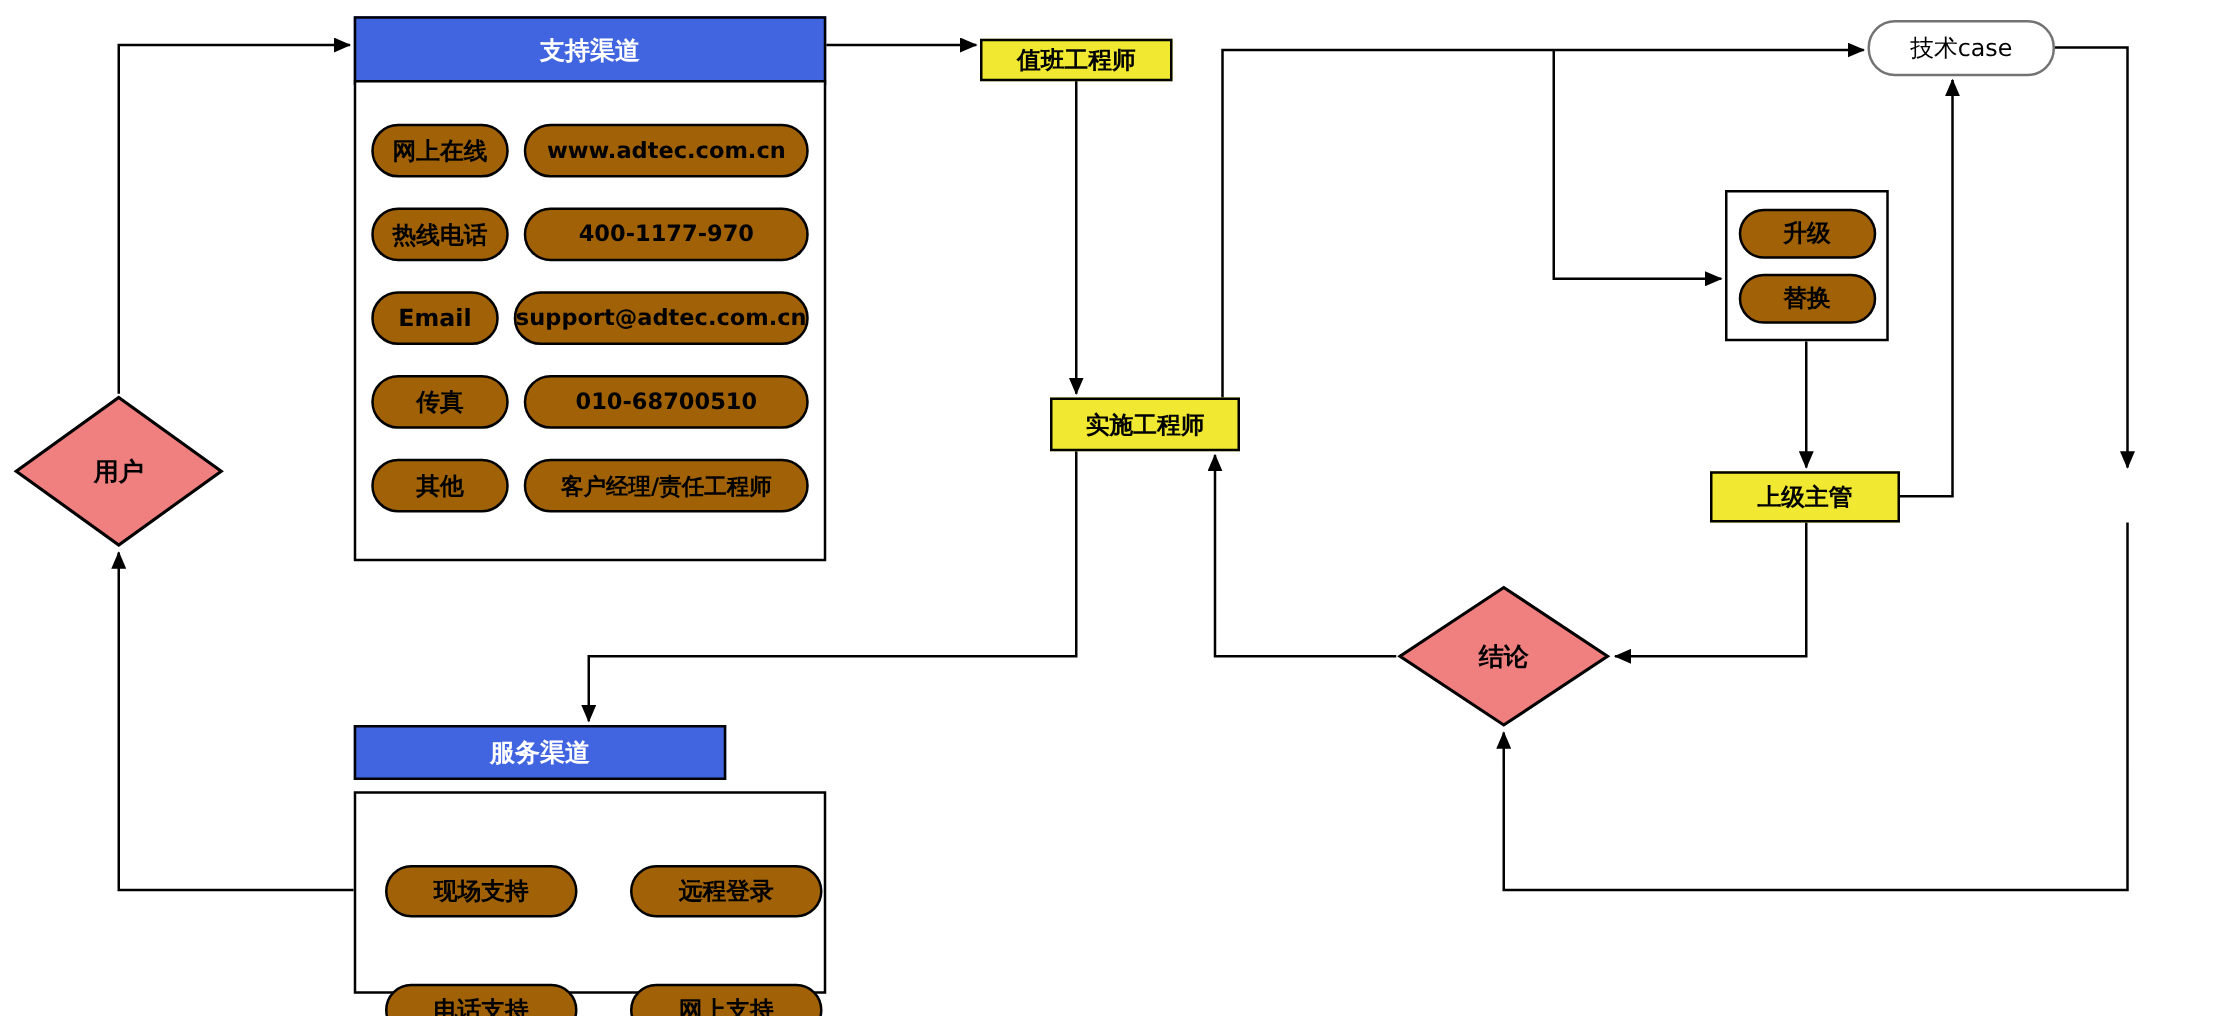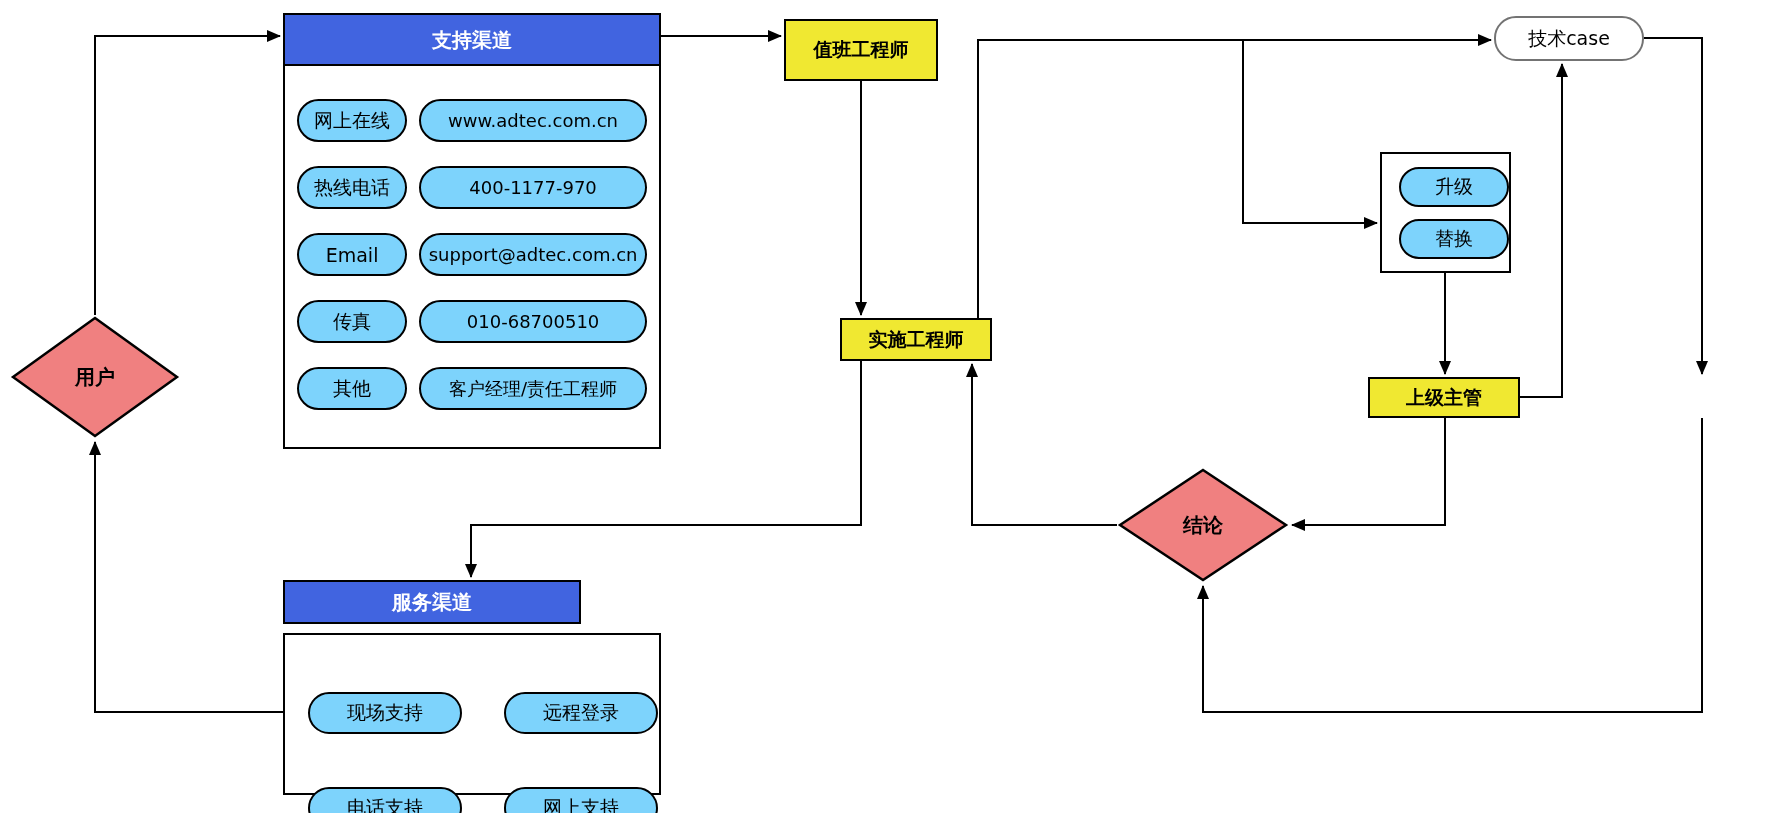--- a/index.html
+++ b/index.html
@@ -11,34 +11,34 @@
   .connector-layer polyline { fill:none; stroke:#000; stroke-width:2; }
 
   .bar-blue { position:absolute; background:var(--blue,#4164e0); border:2px solid #000;
     color:#fff; font-weight:bold; font-size:20px; display:flex; align-items:center; justify-content:center; }
   .box-yellow { position:absolute; background:var(--yellow,#f0e831); border:2px solid #000;
     color:#000; font-weight:bold; font-size:19px; display:flex; align-items:center; justify-content:center; }
   .rounded-node { position:absolute; background:#fff; border:2px solid #737373; border-radius:22px;
     font-size:19px; display:flex; align-items:center; justify-content:center; }
   .panel { position:absolute; background:#fff; border:2px solid #000; }
 
-  .pill { background:#7dd3fc; border:2px solid #000; border-radius:24px; font-size:19px;
-    display:flex; align-items:center; justify-content:center; white-space:nowrap; }
+  .pill { background:#a16207; border:2px solid #000; border-radius:24px; font-size:19px;
+    display:flex; align-items:center; justify-content:center; white-space:nowrap;font-weight:bold; }
 
   .support-rows { display:flex; flex-direction:column; gap:24px; padding:33px 12px 0 12px; }
   .support-row { display:flex; gap:12px; }
   .support-row .label-pill { width:114px; height:43px; }
   .support-row .value-pill { width:236px; height:43px; font-size:18px; }
 
   .diamond { position:absolute; display:flex; align-items:center; justify-content:center; }
   .diamond svg { position:absolute; left:0; top:0; width:100%; height:100%; }
   .diamond .dlabel { position:relative; font-weight:bold; font-size:20px; }
 
   .options-inner { width:100%; height:100%; display:flex; flex-direction:column;
-    align-items:flex-end; justify-content:center; gap:12px; }
+    align-items:center; justify-content:center; gap:12px; }
   .options-inner .pill { width:110px; height:40px; }
 
   .service-grid { display:grid; grid-template-columns:154px 154px; column-gap:42px; row-gap:26px;
     padding:30px 0 0 23px; }
   .service-grid .pill { height:42px;margin-top:27px; }
 </style>
 </head>
 <body>
 
 <div class="canvas">
@@ -89,21 +89,21 @@
     <div class="support-row">
       <div class="pill label-pill">传真</div>
       <div class="pill value-pill">010-68700510</div>
     </div>
     <div class="support-row">
       <div class="pill label-pill">其他</div>
       <div class="pill value-pill">客户经理/责任工程师</div>
     </div>
   </div>
 
-  <div class="box-yellow" style="left:784px;top:19px;width:154px;height:62px">值班工程师</div>
+  <div class="box-yellow" style="left:784px;top:31px;width:154px;height:34px">值班工程师</div>
 
   <div class="box-yellow" style="left:840px;top:318px;width:152px;height:43px">实施工程师</div>
 
   <div class="rounded-node" style="left:1494px;top:16px;width:150px;height:45px">技术case</div>
 
   <div class="panel" style="left:1380px;top:152px;width:131px;height:121px">
     <div class="options-inner">
       <div class="pill">升级</div>
       <div class="pill">替换</div>
     </div>

